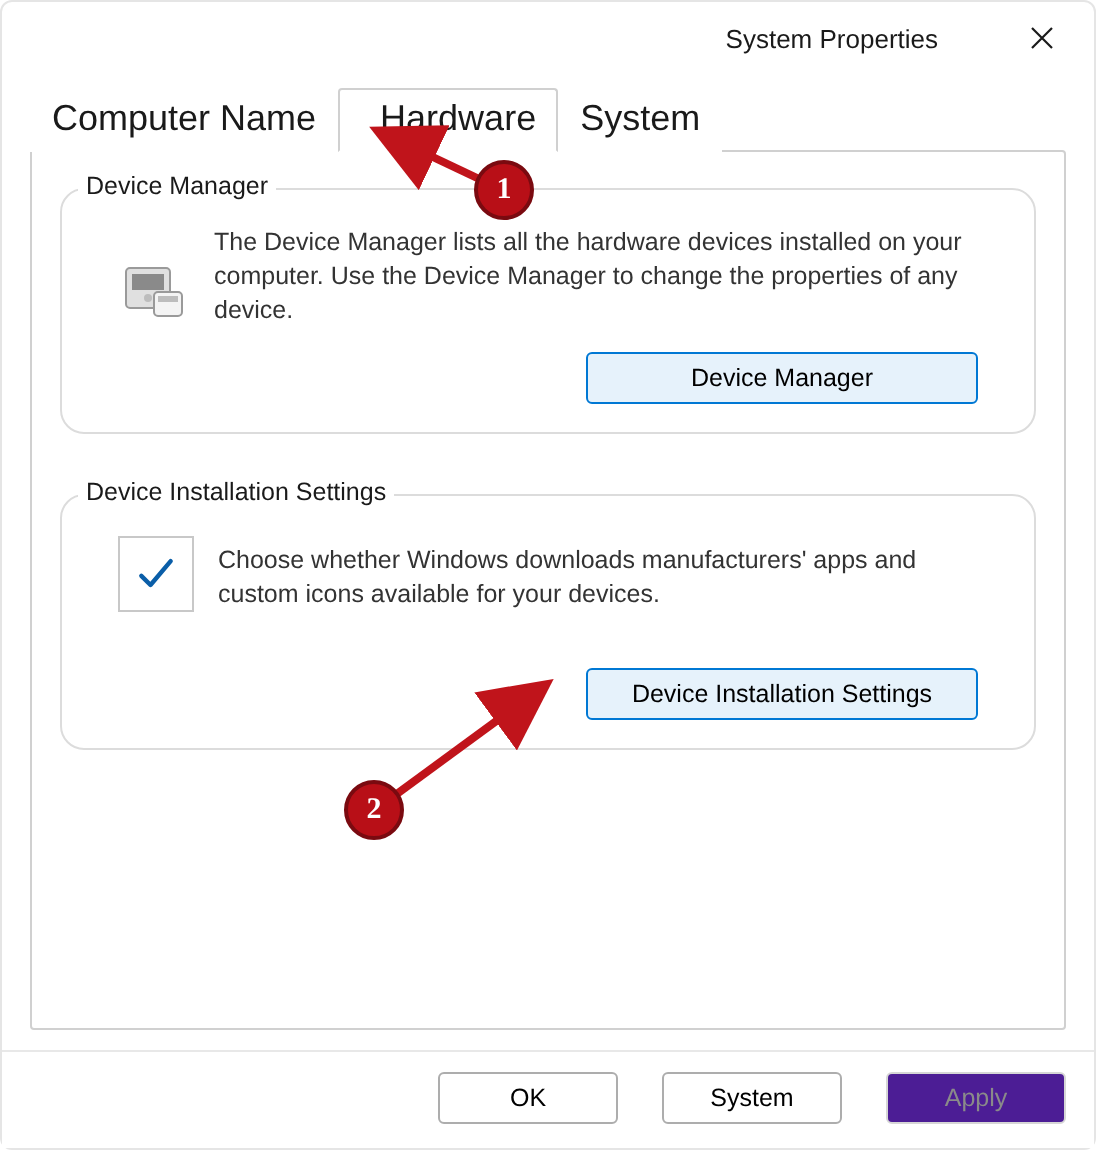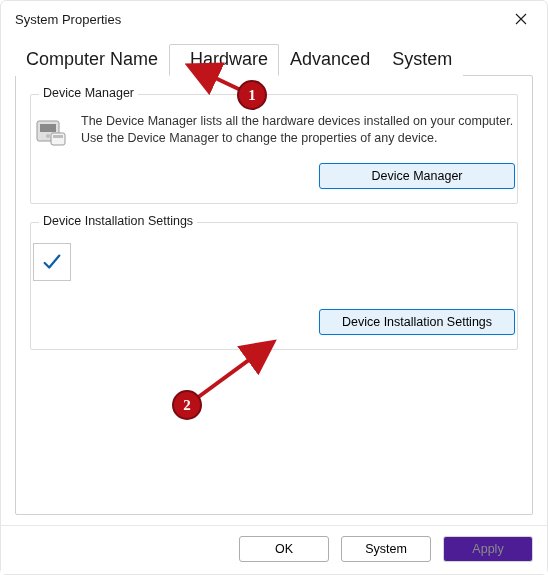--- a/index.html
+++ b/index.html
@@ -28,23 +28,24 @@
   }
   .window{
     width:548px;height:575px;
     box-sizing:border-box;
     border:1px solid var(--win-border);
     background:var(--bg);
     display:flex;flex-direction:column;
     border-radius:6px;
   }
   .titlebar{
-    display:flex;align-items:center;justify-content:space-between;
+    display:flex;align-items:center;justify-content:flex-end;
     height:36px;
     padding:0 6px 0 14px;
+    gap:32px;
   }
   .titlebar .title{font-size:13px;}
   .close-btn{
     width:40px;height:30px;
     display:flex;align-items:center;justify-content:center;
     border-radius:4px;
   }
   .close-btn svg{width:12px;height:12px;}
   .content{
     flex:1 1 auto;
@@ -82,33 +83,33 @@
     border:1px solid var(--tab-border);
     border-radius:0 2px 2px 2px;
     min-height:440px;
     padding:18px 14px 14px;
     box-sizing:border-box;
     position:relative;
     z-index:1;
   }
   .group{
     border:1px solid var(--group-border);
-    border-radius:2px;
-    padding:18px 2px 14px;
-    position:relative;
-    margin-bottom:18px;
+    border-radius:12px;
+    padding:18px 28px 14px;
+    position:relative;
+    margin-bottom:30px;
   }
   .group .legend{
     position:absolute;
     top:-9px;left:8px;
     background:#fff;
     padding:0 4px;
     font-size:12.5px;
   }
-  .group .row{display:flex;gap:12px;}
+  .group .row{display:flex;gap:12px;align-items:flex-end;}
   .dev-icon{
     width:36px;height:36px;flex:0 0 36px;
     margin-top:2px;
   }
   .group .desc{
     flex:1 1 auto;
     line-height:1.35;
     color:var(--muted);
   }
   .btn-row{display:flex;justify-content:flex-end;margin-top:12px;}
@@ -129,21 +130,21 @@
     width:36px;height:36px;flex:0 0 36px;
     border:1px solid #c8c8c8;
     background:#fff;
     display:flex;align-items:center;justify-content:center;
     margin-top:2px;
   }
   .check-icon svg{width:22px;height:22px;}
   .footer{
     border-top:1px solid #e8e8e8;
     padding:10px 14px 12px;
-    display:flex;justify-content:flex-end;gap:12px;
+    display:flex;justify-content:flex-end;gap:22px;
     background:#fff;
   }
   .footer button{
     width:90px;height:26px;
     border:1px solid #adadad;
     border-radius:3px;background:#fff;
     font:inherit;
   }
   .footer button.disabled{
     color:var(--disabled);
@@ -172,21 +173,20 @@
       <svg viewBox="0 0 12 12">
         <path d="M1 1 L11 11 M11 1 L1 11" stroke="#1a1a1a" stroke-width="1.1" fill="none"></path>
       </svg>
     </div>
   </div>
 
   <div class="content">
     <div class="tabstrip">
       <div class="tab inactive">Computer Name</div>
       <div class="tab active">Hardware</div>
-      <div class="tab inactive">Advanced</div>
       <div class="tab inactive">System</div>
     </div>
 
     <div class="tabpanel">
 
       <div class="group">
         <div class="legend">Device Manager</div>
         <div class="row">
           <div class="dev-icon">
             <svg viewBox="0 0 36 36">
@@ -205,20 +205,21 @@
       </div>
 
       <div class="group">
         <div class="legend">Device Installation Settings</div>
         <div class="row">
           <div class="check-icon">
             <svg viewBox="0 0 24 24">
               <path d="M4 13 L9 18 L20 5" stroke="#0a5ea8" stroke-width="2.4" fill="none" stroke-linecap="round" stroke-linejoin="round"></path>
             </svg>
           </div>
+          <div class="desc">Choose whether Windows downloads manufacturers' apps and custom icons available for your devices.</div>
         </div>
         <div class="btn-row" style="margin-top:28px;">
           <button class="win accent">Device Installation Settings</button>
         </div>
       </div>
 
     </div>
   </div>
 
   <div class="footer">

